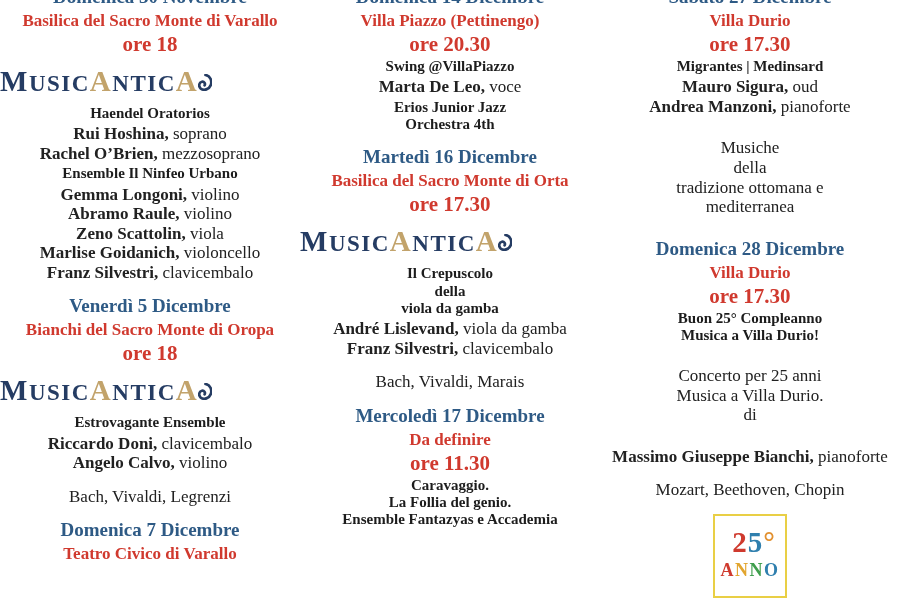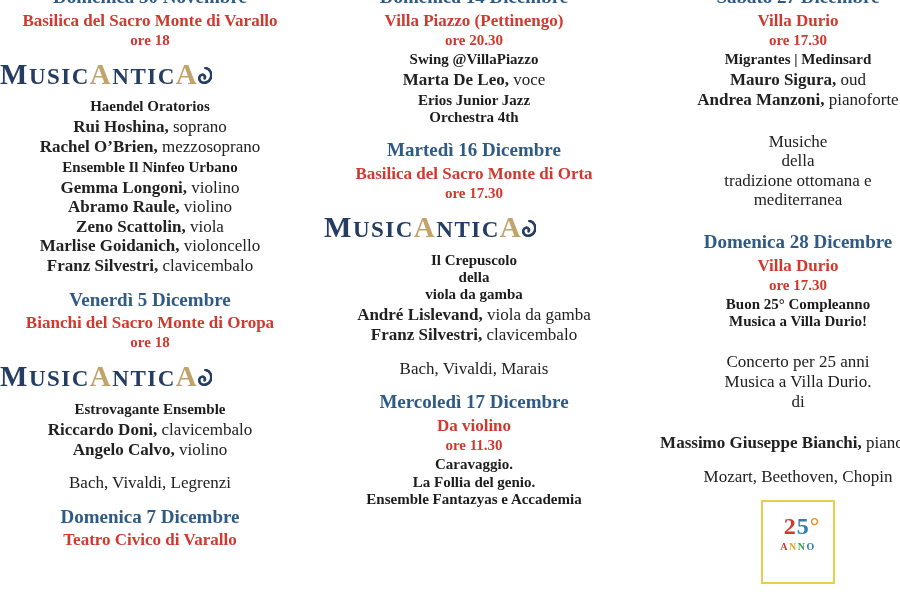--- a/index.html
+++ b/index.html
@@ -4,36 +4,35 @@
 <style>
   html,body{margin:0;padding:0;background:#ffffff;}
   .page{
     position:relative;
     width:900px;height:600px;
     overflow:hidden;
     background:#ffffff;
     display:flex;
     font-family:"Liberation Serif","DejaVu Serif",serif;
     color:#212121;
-    gap:24px;
   }
   .col{flex:0 0 300px;width:300px;text-align:center;}
   .b-date{
     color:var(--heading-blue,#2e5a85);
     font-weight:bold;font-size:19px;line-height:1.1;
     margin:14px 4px 3px;
   }
   .event:first-child .b-date{margin-top:-13px;}
   .b-venue{
     color:var(--accent-red,#d0392e);
     font-weight:bold;font-size:17px;line-height:1.18;margin:0 4px;
   }
   .b-time{
     color:var(--accent-red,#d0392e);
-    font-weight:bold;font-size:15px;line-height:1.15;margin:1px 0 2px;
+    font-weight:bold;font-size:21px;line-height:1.15;margin:1px 0 2px;
   }
   .b-logo{height:44px;margin:3px 0 2px;display:flex;flex-direction:row;align-items:center;}
   .logo-text{line-height:1;white-space:nowrap;}
   .logo-text span{
     font-size:23px;font-weight:bold;letter-spacing:1.5px;
     color:var(--logo-navy,#253c63);
   }
   .logo-text span.lg{font-size:29px;}
   .logo-text span.gold{color:var(--logo-gold,#c2a36b);}
   .swirl{height:16px;margin-top:1px;}
@@ -41,22 +40,22 @@
   .b-performers{font-size:17px;line-height:1.15;margin:2px 4px 0;}
   .p-name,.p-sep{font-weight:bold;}
   .b-text{font-size:17px;line-height:1.15;margin:14px 4px;}
   .b-text.desc{margin:22px 4px;}
   .b-badge{margin:8px 0 0;display:flex;justify-content:center;}
   .badge-box{
     width:74px;height:84px;box-sizing:border-box;
     border:2px solid var(--badge-border,#e9cf45);
     background:#fff;padding-top:12px;
   }
-  .badge-number{font-size:24px;font-weight:bold;line-height:1;letter-spacing:1px;padding-left:8px;}
-  .badge-word{font-size:10px;font-weight:bold;letter-spacing:1.5px;margin-top:3px;}
+  .badge-number{font-size:29px;font-weight:bold;line-height:1;letter-spacing:1px;padding-left:8px;}
+  .badge-word{font-size:18px;font-weight:bold;letter-spacing:1.5px;margin-top:3px;}
 </style>
 </head>
 <body>
 
 <div class="page" id="page">
     <div class="col">
       <div class="event">
         <div class="b-date">Domenica 30 Novembre</div>
         <div class="b-venue">Basilica del Sacro Monte di Varallo</div>
         <div class="b-time">ore 18</div>
@@ -144,21 +143,21 @@
         <div class="b-performers">
           <div><span class="p-name">André Lislevand</span><span class="p-sep">, </span><span class="p-role">viola da gamba</span></div>
           <div><span class="p-name">Franz Silvestri</span><span class="p-sep">, </span><span class="p-role">clavicembalo</span></div>
         </div>
         <div class="b-text program">
           <div>Bach, Vivaldi, Marais</div>
         </div>
       </div>
       <div class="event">
         <div class="b-date">Mercoledì 17 Dicembre</div>
-        <div class="b-venue">Da violino</div>
+        <div class="b-venue">Da definire</div>
         <div class="b-time">ore 11.30</div>
         <div class="b-title">
           <div>Caravaggio.</div>
           <div>La Follia del genio.</div>
           <div>Ensemble Fantazyas e Accademia</div>
         </div>
       </div>
     </div>
     <div class="col">
       <div class="event">

